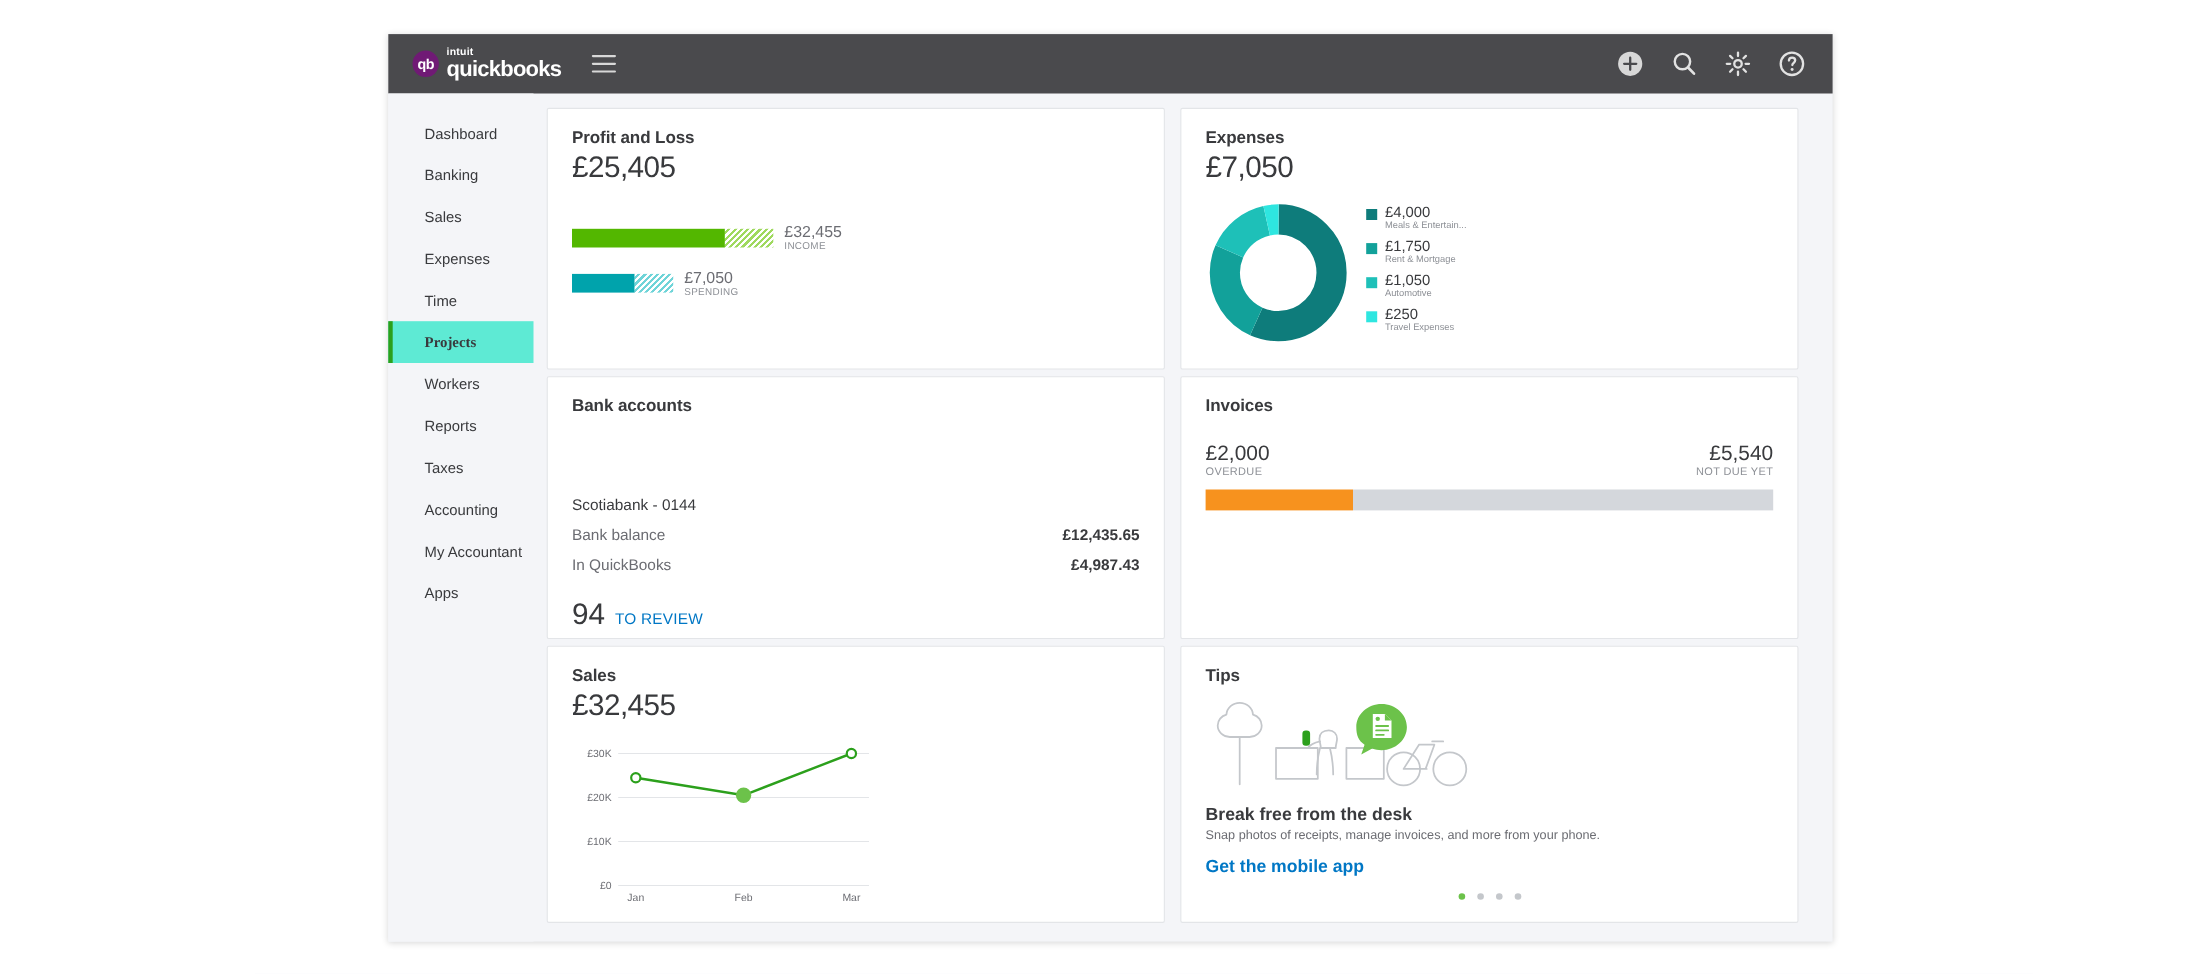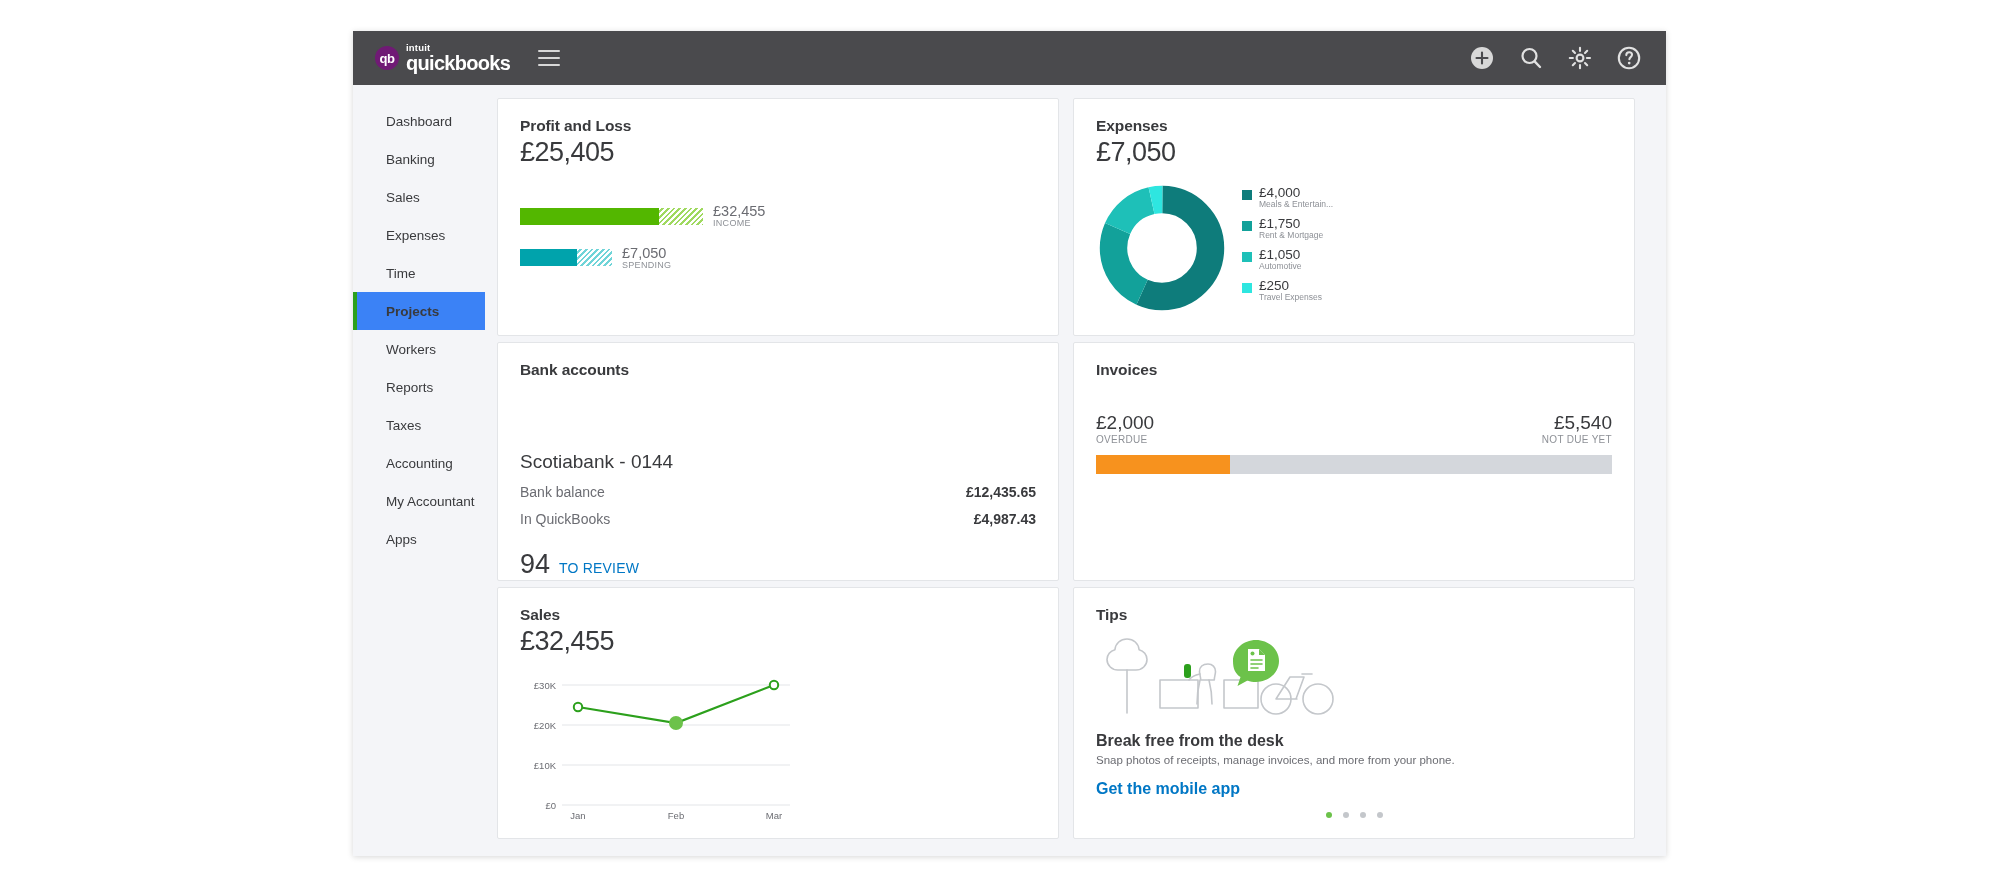--- a/index.html
+++ b/index.html
@@ -61,21 +61,21 @@
   }
   .nav-item {
     position: relative;
     height: 38px;
     display: flex; align-items: center;
     padding-left: 33px;
     font-size: 13.5px;
     color: #393a3d;
     cursor: pointer;
   }
-  .nav-item.active { background: #3b82f6; font-weight: bold; }
+  .nav-item.active { background: #5eead4; font-weight: bold; font-family: Liberation Serif, serif; }
   .nav-item.active::before {
     content: ""; position: absolute; left: 0; top: 0;
     width: 4px; height: 100%; background: #2ca01c;
   }
 
   
   #cards {
     flex: 1;
     display: grid;
     grid-template-columns: 1fr 1fr;
@@ -115,36 +115,36 @@
   .exp-wrap { display: flex; align-items: center; margin-top: 16px; }
   .donut { width: 128px; height: 128px; margin-left: 2px; }
   .legend { margin-left: 16px; }
   .legend-row { display: flex; align-items: flex-start; margin-bottom: 8px; }
   .swatch { width: 10px; height: 10px; margin-top: 4px; margin-right: 7px; flex: 0 0 10px; }
   .legend-text { line-height: 1.05; }
   .legend-value { font-size: 13.5px; color: #393a3d; }
   .legend-label { font-size: 8.5px; color: #8d9096; }
 
   
-  .bank-name { font-size: 19px; color: #393a3d; margin-top: 72px; }
+  .bank-name { font-size: 14px; color: #393a3d; margin-top: 72px; }
   .bank-line {
     display: flex; justify-content: space-between;
     font-size: 14px; margin-top: 11px;
   }
   .bank-line .bl-label { color: #6b6c72; }
   .bank-line .bl-value { color: #393a3d; font-weight: bold; }
   .bank-review { display: flex; align-items: baseline; margin-top: 22px; }
   .review-count { font-size: 27px; color: #393a3d; font-weight: 300; }
   .review-text {
     font-size: 14px; color: #0077c5; font-weight: 500;
     margin-left: 9px; letter-spacing: .2px; cursor: pointer;
   }
 
   
-  .inv-block { margin-top: 34px; }
+  .inv-block { margin-top: 24px; }
   .inv-block.second { margin-top: 42px; }
   .inv-heads { display: flex; justify-content: space-between; }
   .inv-side { line-height: 1.05; }
   .inv-side.right { text-align: right; }
   .inv-amt { font-size: 19px; color: #393a3d; font-weight: 300; }
   .inv-cap { font-size: 10px; color: #8d9096; letter-spacing: .3px; margin-top: 2px; }
   .inv-bar { display: flex; height: 19px; margin-top: 10px; }
 
   
   .sales-chart { margin-top: 18px; position: relative; height: 145px; }

